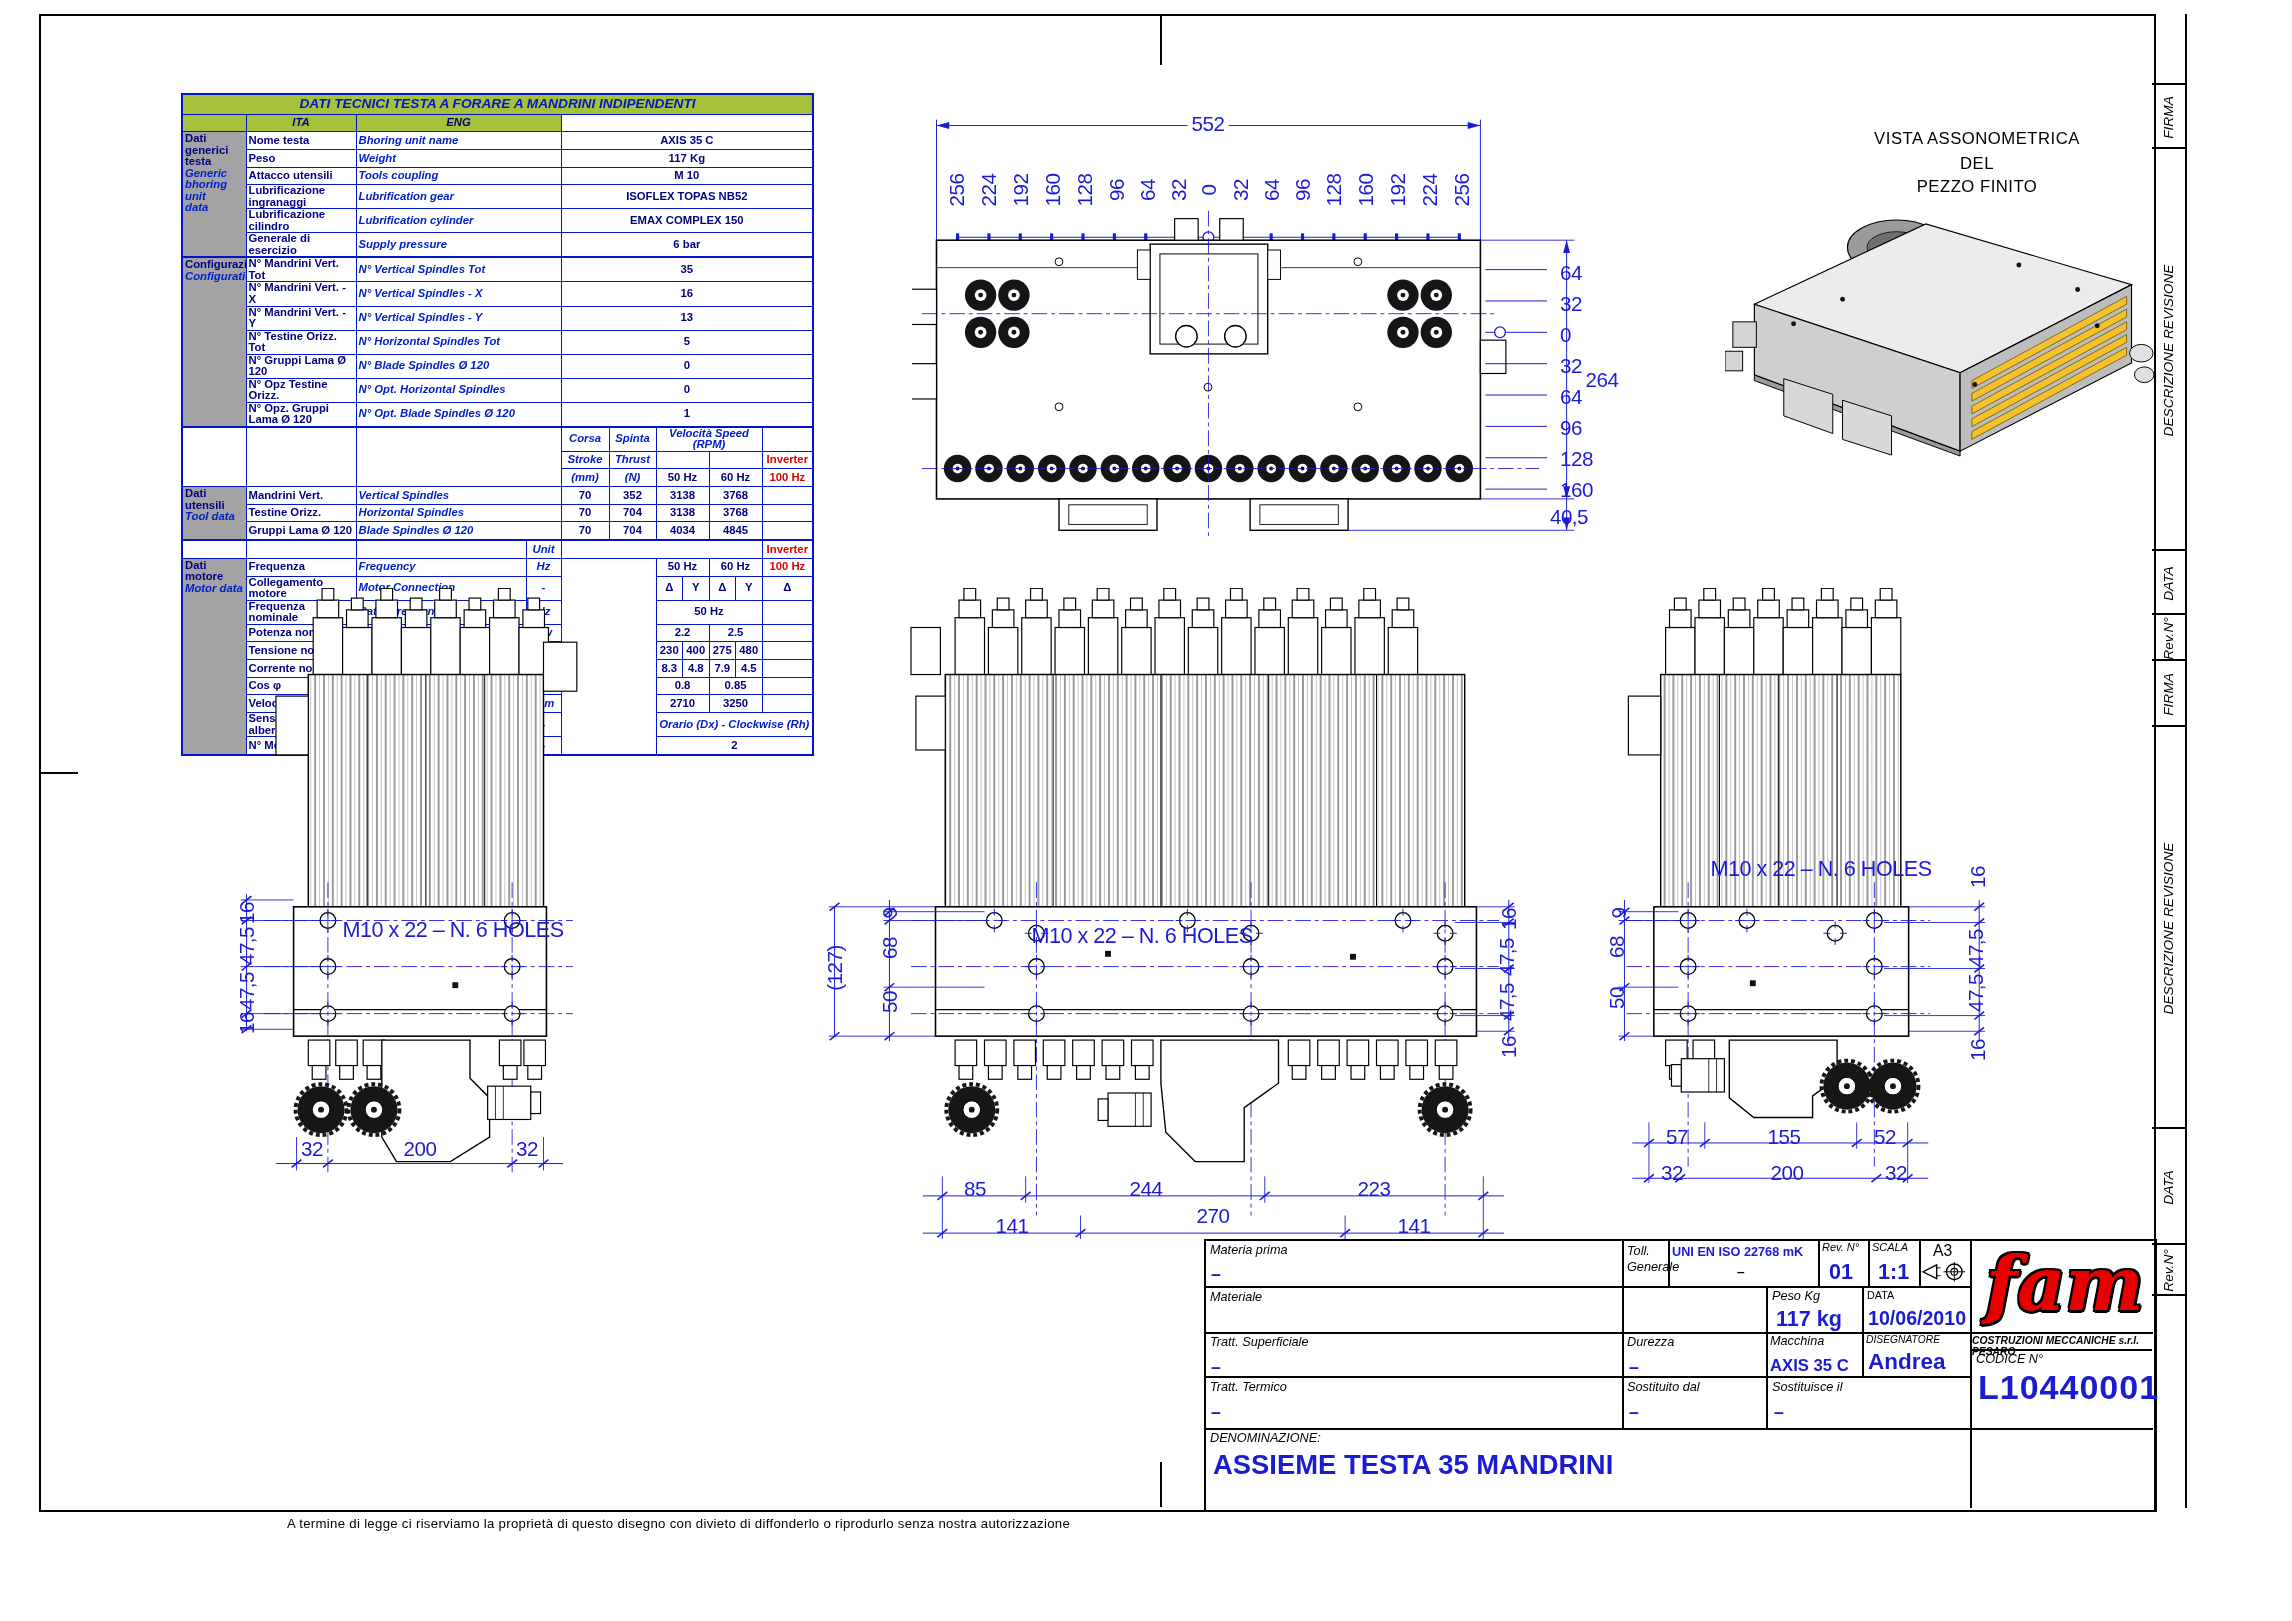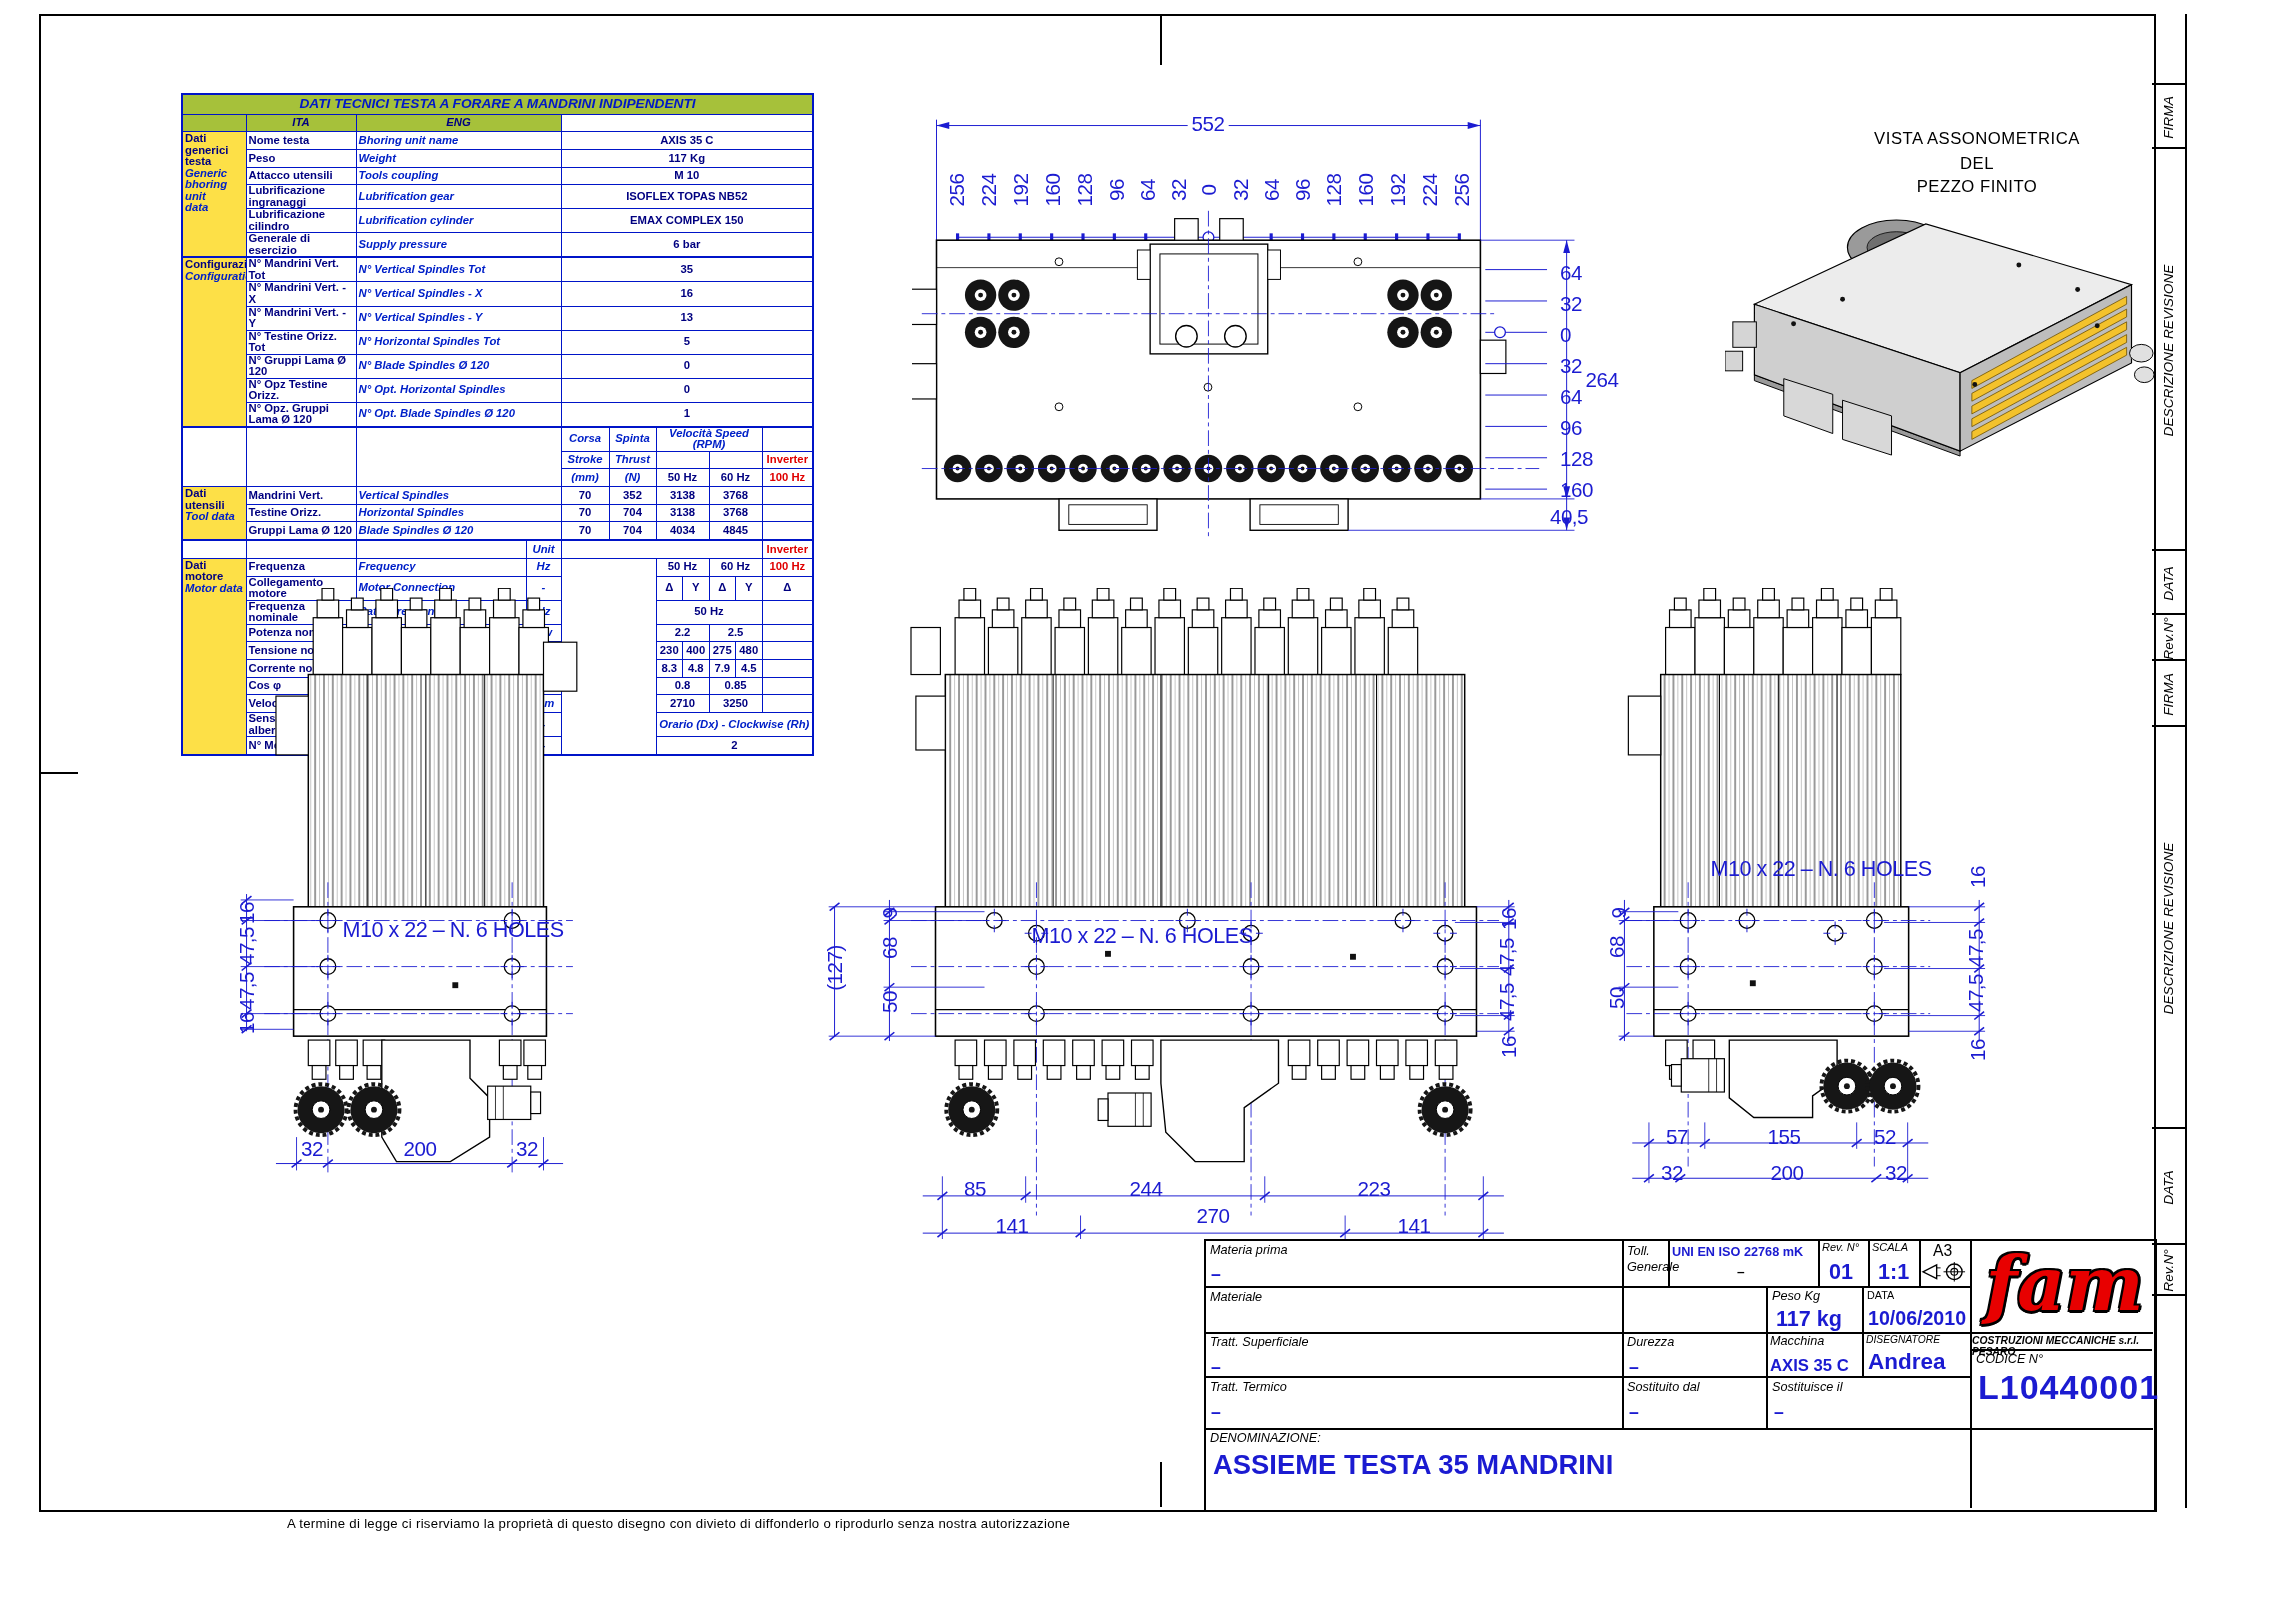--- a/index.html
+++ b/index.html
@@ -20,21 +20,21 @@
   .odim{transform:rotate(-90deg);color:#1b1bd1;font-size:20.6px;letter-spacing:-0.5px;white-space:nowrap;}
   .rordcol{position:absolute;left:1560px;top:257px;display:flex;flex-direction:column;}
   .rord{height:31px;line-height:31px;font-size:20.6px;color:#1b1bd1;letter-spacing:-0.5px;}
   
   #datatable{position:absolute;left:181px;top:93px;width:630px;border-collapse:collapse;table-layout:fixed;
              border:2.9px solid #0014c8;}
   #datatable td{border:1.5px solid #0014c8;font-size:11.3px;line-height:1.02;padding:0 2px;height:16.7px;
                 color:#000080;font-weight:bold;overflow:hidden;vertical-align:middle;}
   #datatable .title{background:#a6c13a;color:#0018c8;font-style:italic;font-size:13.7px;text-align:center;height:18.6px;}
   #datatable .grn{background:#a6c13a;}
-  #datatable .sec{background:#fde047;vertical-align:top;padding-top:1px;}
+  #datatable .sec{background:#a3a3a3;vertical-align:top;padding-top:1px;}
   #datatable .eng{font-style:italic;color:#0020c8;}
   #datatable .ctr{text-align:center;}
   #datatable .red{color:#e00000;text-align:center;}
   #datatable .thk td{border-top-width:2.9px;}
   .pre{white-space:pre-line;}
   .secita{font-size:11.3px;color:#000080;font-weight:bold;}
   .seceng{font-size:11.3px;color:#0020c8;font-weight:bold;font-style:italic;}
   
   .tb-lab{position:absolute;font-style:italic;font-size:12.7px;color:#000;white-space:nowrap;}
   .tb-lab.small{font-size:11px;}

